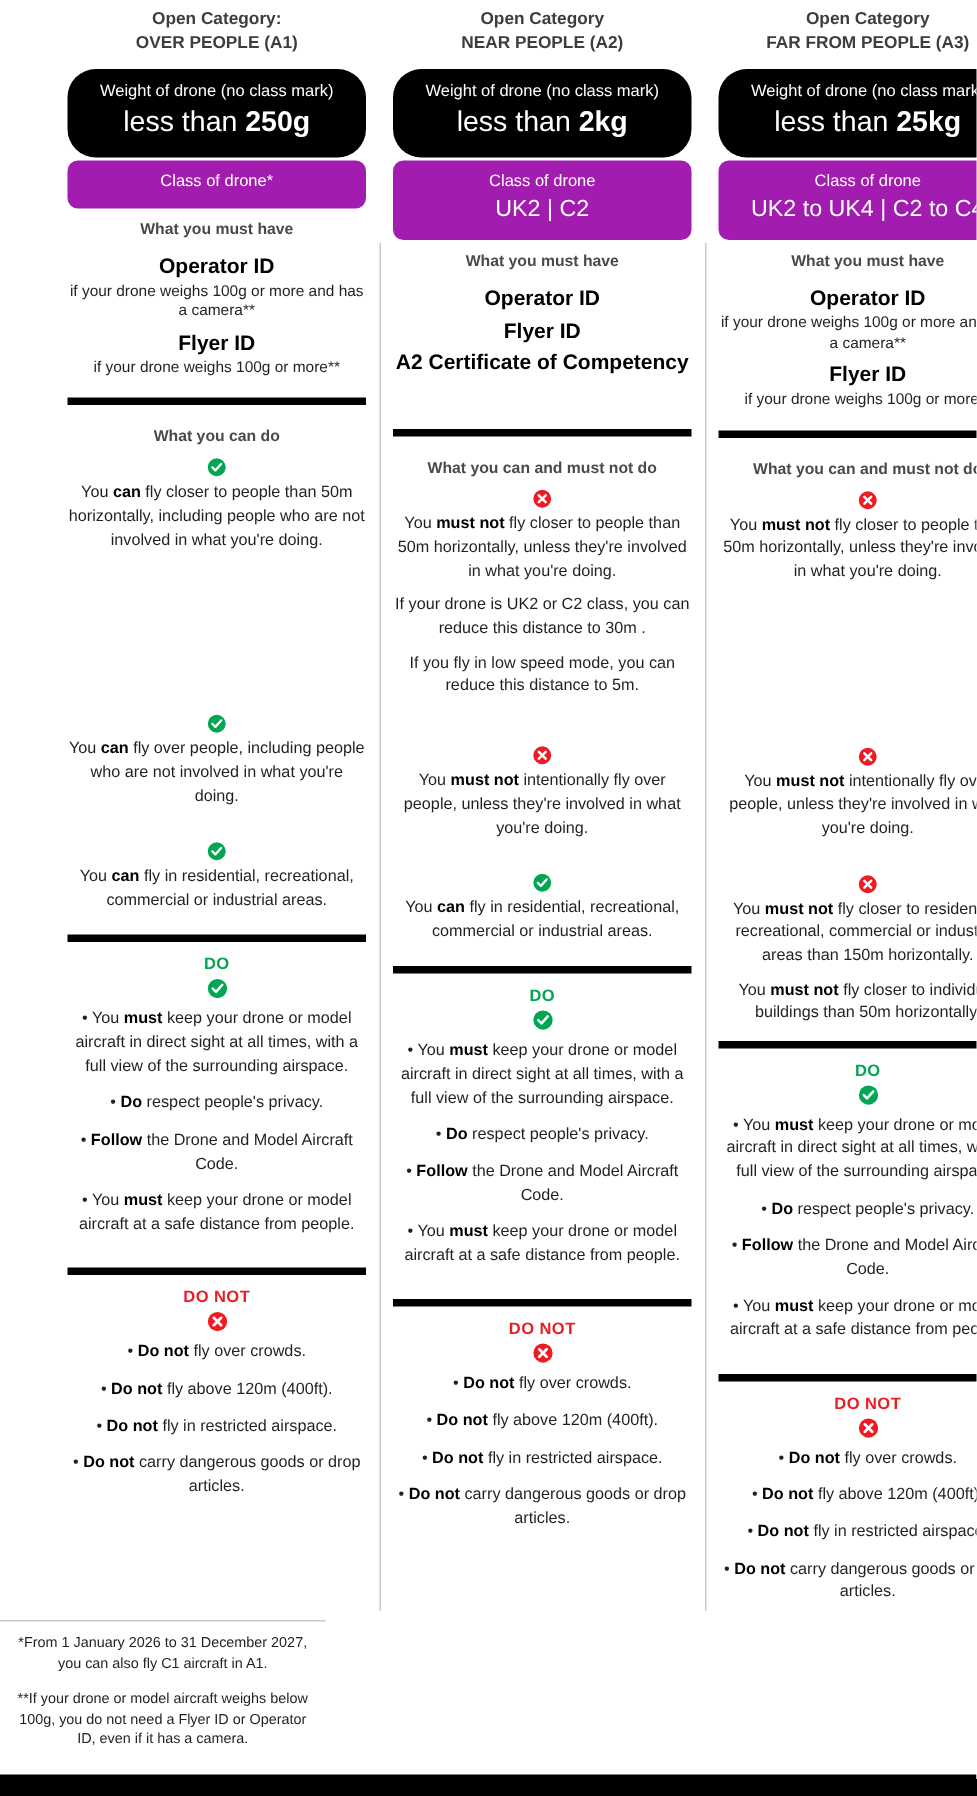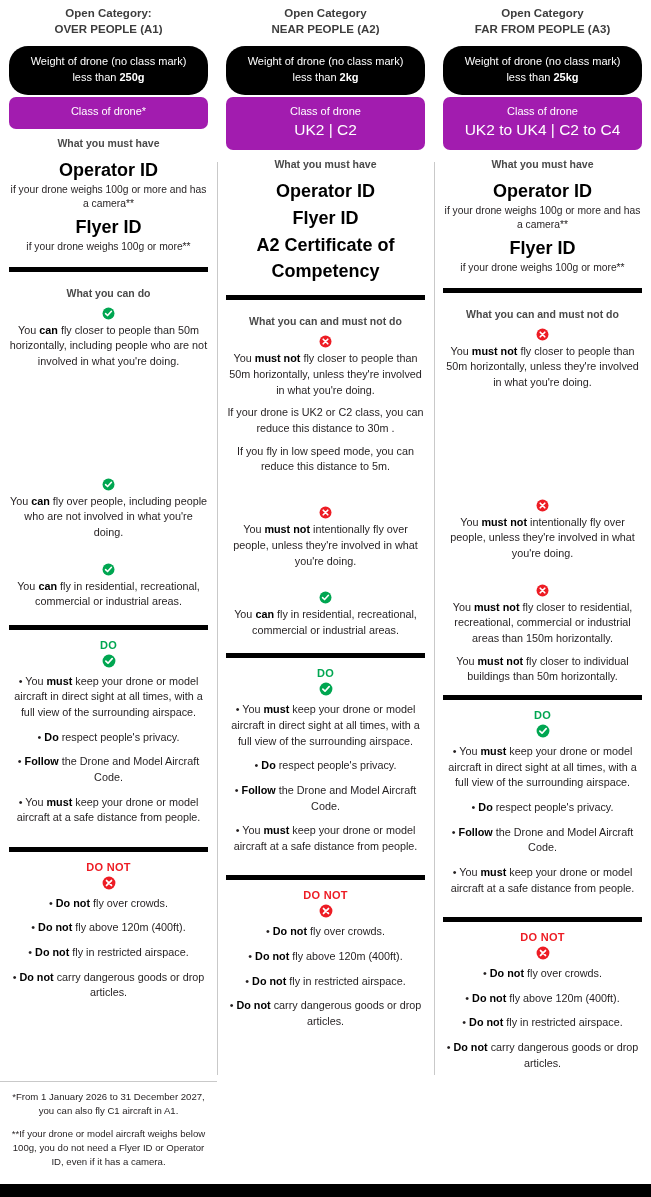--- a/index.html
+++ b/index.html
@@ -14,20 +14,21 @@
     color: #231f20;
     -webkit-font-smoothing: antialiased;
   }
 
   .sheet { width: 651px; position: relative; }
 
   
   .columns {
     display: grid;
     grid-template-columns: 217px 217px 217px;
+    padding-left: 36px;
   }
   .col {
     padding: 0 9px;
     position: relative;
   }
   .col + .col::before {
     content: "";
     position: absolute;
     left: 0; top: 162px; bottom: 6px;
     width: 1px;
@@ -53,21 +54,21 @@
     text-align: center;
     padding: 9px 6px 11px;
     margin-bottom: 2px;
   }
   .weight-box .wlabel {
     font-size: 11px;
     line-height: 1.25;
     display: block;
   }
   .weight-box .wval {
-    font-size: 11px;
+    font-size: 19px;
     line-height: 1.3;
     display: block;
     margin-top: 1px;
     font-weight: 400;
   }
   .weight-box .wval b { font-weight: bold; }
 
   .class-box {
     background: #a21caf;
     color: #ffffff;
@@ -97,21 +98,21 @@
 
   .sec-head {
     font-size: 10.5px;
     font-weight: bold;
     color: #4a4a4a;
     margin: 6px 0 8px;
   }
 
   .must-have-item { margin-bottom: 1px; }
   .mh-title {
-    font-size: 18px;
+    font-size: 14px;
     font-weight: bold;
     color: #000;
     line-height: 1.45;
   }
   .mh-sub {
     font-size: 10.3px;
     line-height: 1.35;
     color: #231f20;
     margin-bottom: 3px;
   }

